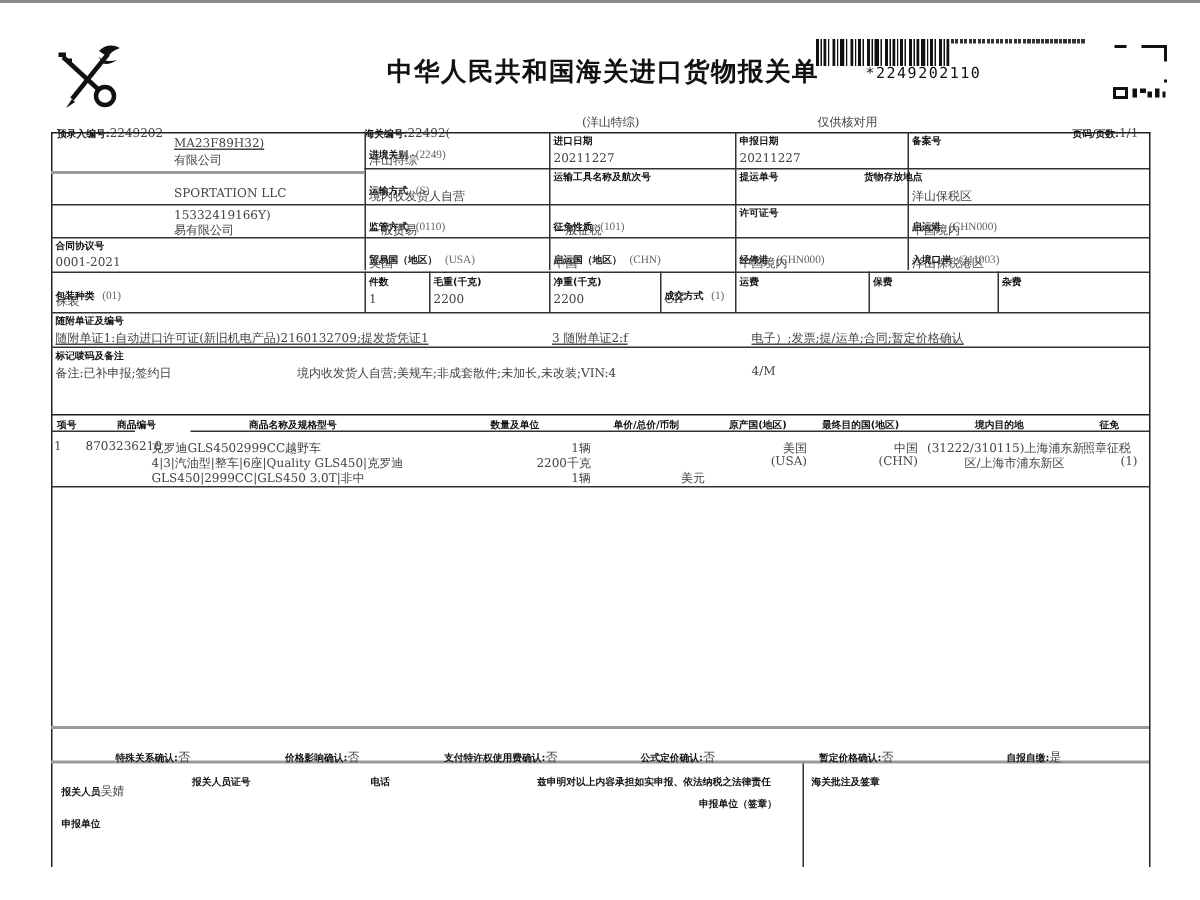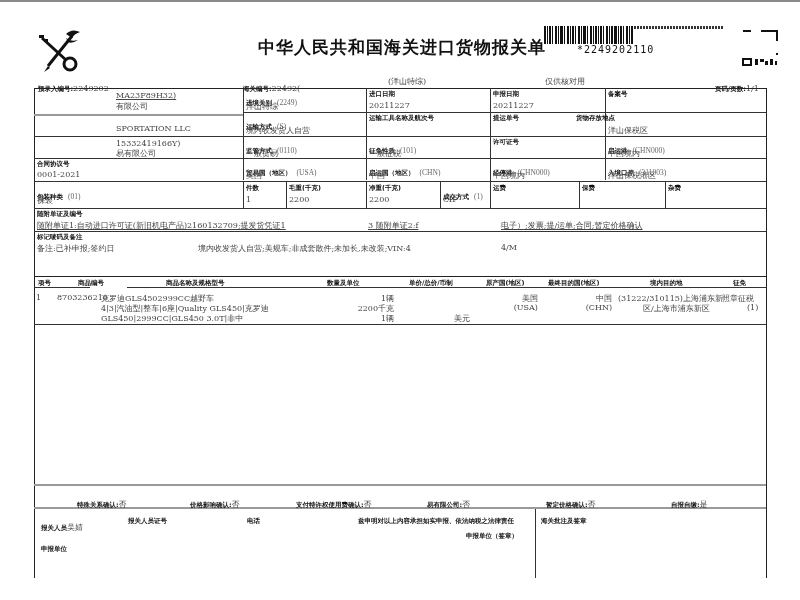--- a/index.html
+++ b/index.html
@@ -294,21 +294,21 @@
 <div class="abs" style="left:77px;top:492px;">
   <span class="lbl">特殊关系确认:</span><span class="val">否</span>
 </div>
 <div class="abs" style="left:190px;top:492px;">
   <span class="lbl">价格影响确认:</span><span class="val">否</span>
 </div>
 <div class="abs" style="left:296px;top:492px;">
   <span class="lbl">支付特许权使用费确认:</span><span class="val">否</span>
 </div>
 <div class="abs" style="left:427px;top:492px;">
-  <span class="lbl">易有限公司:</span><span class="val">否</span>
+  <span class="lbl">公式定价确认:</span><span class="val">否</span>
 </div>
 <div class="abs" style="left:546px;top:492px;">
   <span class="lbl">暂定价格确认:</span><span class="val">否</span>
 </div>
 <div class="abs" style="left:671px;top:492px;">
   <span class="lbl">自报自缴:</span><span class="val">是</span>
 </div>
 
 <div class="abs" style="left:41px;top:515px;">
   <span class="lbl">报关人员</span><span class="val">吴婧</span>

